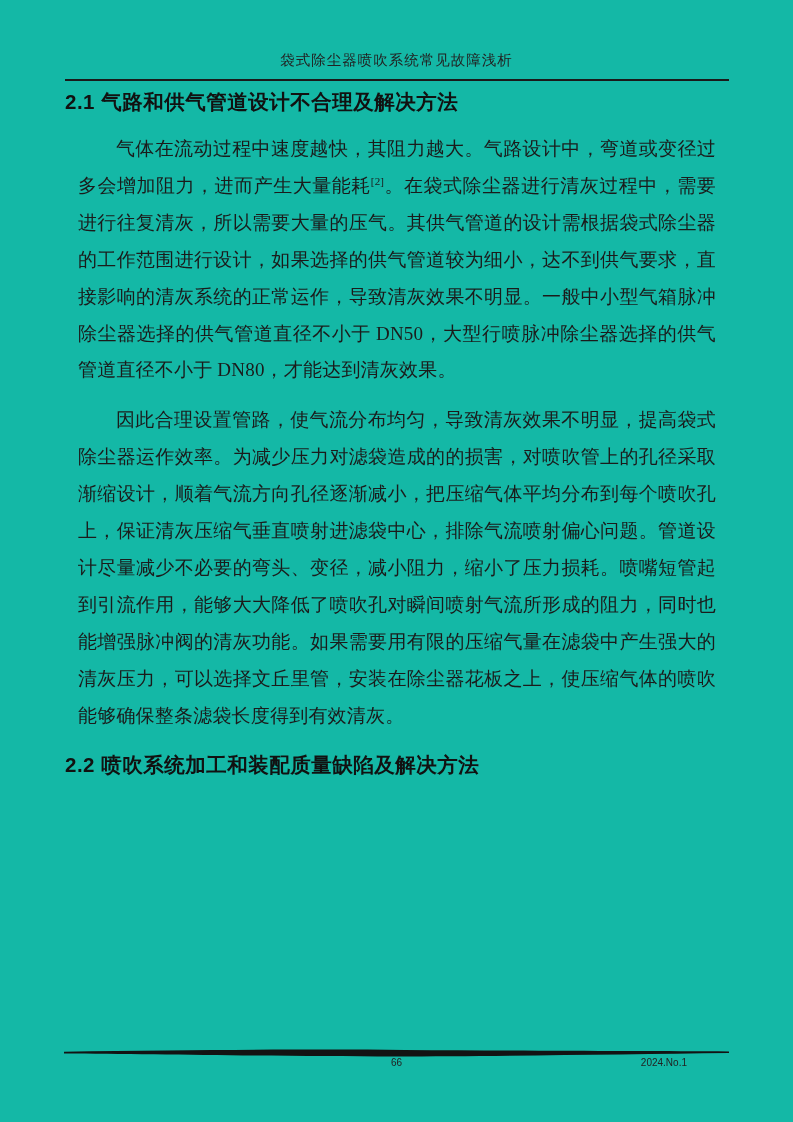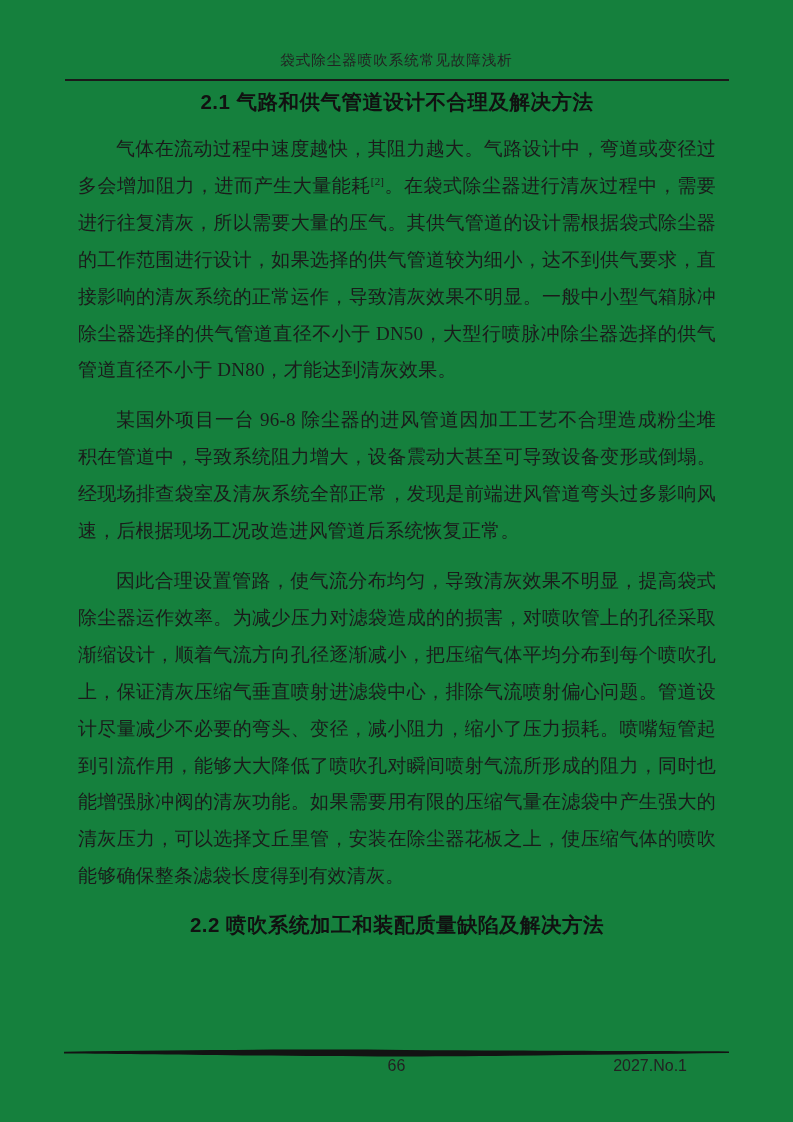--- a/index.html
+++ b/index.html
@@ -4,21 +4,21 @@
 <style>
   html, body {
     margin: 0;
     padding: 0;
     background: #ffffff;
   }
   .page {
     position: relative;
     width: 793px;
     height: 1122px;
-    background: #15803d;
+    background: #14b8a6;
     color: #1b1b1b;
     font-family: "Liberation Serif", "DejaVu Serif", serif;
     overflow: hidden;
   }
   
   .running-head {
     position: absolute;
     top: 51px;
     left: 0;
     right: 0;
@@ -43,21 +43,20 @@
     width: 664px;
   }
   .section-heading {
     margin: 0 0 4px 0;
     font-family: "Liberation Sans", "DejaVu Sans", sans-serif;
     font-weight: 700;
     font-size: 20.5px;
     line-height: 33px;
     color: #111;
     letter-spacing: 0.5px;
-    text-align: center;
   }
   .section-heading.second {
     margin-top: 7px;
     margin-bottom: 10px;
   }
   .body-paragraph {
     margin: 13px;
     font-size: 19px;
     line-height: 36.9px;
     text-align: justify;
@@ -76,21 +75,21 @@
     top: 1049px;
     left: 64px;
     width: 665px;
     height: 8px;
     display: block;
   }
   .footer-text {
     position: absolute;
     top: 1057px;
     font-family: "Liberation Sans", "DejaVu Sans", sans-serif;
-    font-size: 16px;
+    font-size: 10px;
     color: #222;
   }
   .page-number {
     left: 0;
     right: 0;
     text-align: center;
   }
   .issue-label {
     right: 106px;
   }
@@ -102,29 +101,28 @@
 
   <div class="running-head">袋式除尘器喷吹系统常见故障浅析</div>
   <div class="header-rule"></div>
 
   <div class="content">
 
     <h2 class="section-heading">2.1 气路和供气管道设计不合理及解决方法</h2>
 
     <p class="body-paragraph"><span>气体在流动过程中速度越快，其阻力越大。气路设计中，弯道或变径过多会增加阻力，进而产生大量能耗</span><sup class="citation-sup">[2]</sup><span>。在袋式除尘器进行清灰过程中，需要进行往复清灰，所以需要大量的压气。其供气管道的设计需根据袋式除尘器的工作范围进行设计，如果选择的供气管道较为细小，达不到供气要求，直接影响的清灰系统的正常运作，导致清灰效果不明显。一般中小型气箱脉冲除尘器选择的供气管道直径不小于 DN50，大型行喷脉冲除尘器选择的供气管道直径不小于 DN80，才能达到清灰效果。</span></p>
 
-    <p class="body-paragraph">某国外项目一台 96-8 除尘器的进风管道因加工工艺不合理造成粉尘堆积在管道中，导致系统阻力增大，设备震动大甚至可导致设备变形或倒塌。经现场排查袋室及清灰系统全部正常，发现是前端进风管道弯头过多影响风速，后根据现场工况改造进风管道后系统恢复正常。</p>
 
     <p class="body-paragraph">因此合理设置管路，使气流分布均匀，导致清灰效果不明显，提高袋式除尘器运作效率。为减少压力对滤袋造成的的损害，对喷吹管上的孔径采取渐缩设计，顺着气流方向孔径逐渐减小，把压缩气体平均分布到每个喷吹孔上，保证清灰压缩气垂直喷射进滤袋中心，排除气流喷射偏心问题。管道设计尽量减少不必要的弯头、变径，减小阻力，缩小了压力损耗。喷嘴短管起到引流作用，能够大大降低了喷吹孔对瞬间喷射气流所形成的阻力，同时也能增强脉冲阀的清灰功能。如果需要用有限的压缩气量在滤袋中产生强大的清灰压力，可以选择文丘里管，安装在除尘器花板之上，使压缩气体的喷吹能够确保整条滤袋长度得到有效清灰。</p>
 
     <h2 class="section-heading second">2.2 喷吹系统加工和装配质量缺陷及解决方法</h2>
 
 
   </div>
 
   <svg class="footer-rule" viewBox="0 0 664 8" preserveAspectRatio="none">
     <path d="M0 2.8 C 140 0.8, 250 0.2, 340 0.9 C 460 1.8, 580 2.0, 664 2.4
              L 664 4.0 C 560 5.2, 430 7.4, 330 7.4 C 220 7.4, 90 5.0, 0 4.4 Z" fill="#131313"></path>
   </svg>
   <div class="footer-text page-number">66</div>
-  <div class="footer-text issue-label">2027.No.1</div>
+  <div class="footer-text issue-label">2024.No.1</div>
 
 </div>
 
 </body></html>

